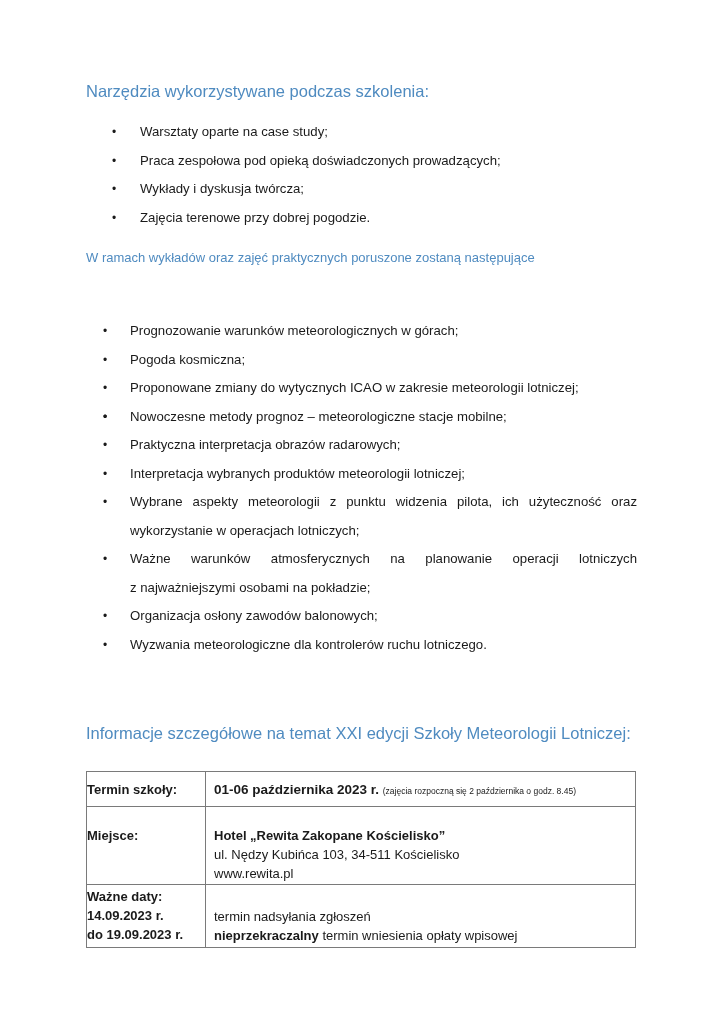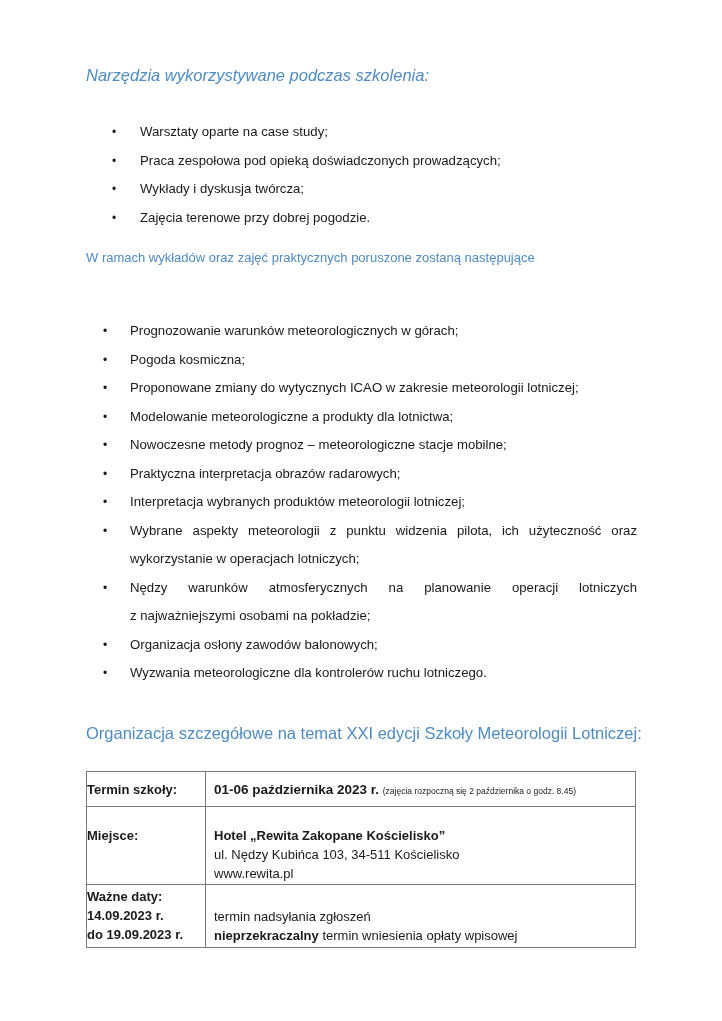--- a/index.html
+++ b/index.html
@@ -4,21 +4,21 @@
   <style>
     html, body { margin: 0; padding: 0; background: #ffffff; }
     body {
       width: 722px; height: 1021px; position: relative; overflow: hidden;
       font-family: "Liberation Sans", sans-serif; color: #1a1a1a;
     }
     .heading {
       position: absolute; left: 86px; color: #4f8bc0;
       font-size: 16.5px; font-weight: normal; margin: 0; line-height: 24px;
     }
-    .h1 { top: 63px; font-style: italic; }
+    .h1 { top: 79px; }
     .h2 { top: 246px; width: 552px; text-align: justify; text-align-last: left; font-size: 13px; }
     .h2 .line2 { display:block; }
     .h3 { top: 721px; }
     ul { list-style: none; margin: 0; padding: 0; position: absolute; }
     ul.list1 { left: 112px; top: 118px; width: 520px; }
     ul.list1 li { height: 28.5px; line-height: 28.5px; font-size: 13.2px; position: relative; padding-left: 28px; }
     ul.list2 { left: 103px; top: 317px; width: 534px; }
     ul.list2 li { line-height: 28.5px; font-size: 13.2px; position: relative; padding-left: 27px; text-align: justify; }
     ul.list2 li.wide { text-align-last: justify; }
     ul.list2 li.wide .cont { display:block; text-align-last: left; }
@@ -48,31 +48,31 @@
   <li><span class="bullet">•</span><span>Praca zespołowa pod opieką doświadczonych prowadzących;</span></li>
   <li><span class="bullet">•</span><span>Wykłady i dyskusja twórcza;</span></li>
   <li><span class="bullet">•</span><span>Zajęcia terenowe przy dobrej pogodzie.</span></li>
 </ul>
 
 <h2 class="heading h2"><span>W ramach wykładów oraz zajęć praktycznych poruszone zostaną następujące</span></h2>
 <ul class="list2">
   <li><span class="bullet">•</span><span>Prognozowanie warunków meteorologicznych w górach;</span></li>
   <li><span class="bullet">•</span><span>Pogoda kosmiczna;</span></li>
   <li><span class="bullet">•</span><span>Proponowane zmiany do wytycznych ICAO w zakresie meteorologii lotniczej;</span></li>
-  <li><span class="bullet">•</span><span>Modelowanie meteorologiczne a produkty dla lotnictwa;</span></li>
+  <li><span class="bullet">•</span></li>
   <li><span class="bullet">•</span><span>Nowoczesne metody prognoz – meteorologiczne stacje mobilne;</span></li>
   <li><span class="bullet">•</span><span>Praktyczna interpretacja obrazów radarowych;</span></li>
   <li><span class="bullet">•</span><span>Interpretacja wybranych produktów meteorologii lotniczej;</span></li>
   <li class="wide"><span class="bullet">•</span><span>Wybrane aspekty meteorologii z punktu widzenia pilota, ich użyteczność oraz</span><span class="cont">wykorzystanie w operacjach lotniczych;</span></li>
-  <li class="wide"><span class="bullet">•</span><span>Nędzy warunków atmosferycznych na planowanie operacji lotniczych</span><span class="cont">z najważniejszymi osobami na pokładzie;</span></li>
+  <li class="wide"><span class="bullet">•</span><span>Ważne warunków atmosferycznych na planowanie operacji lotniczych</span><span class="cont">z najważniejszymi osobami na pokładzie;</span></li>
   <li><span class="bullet">•</span><span>Organizacja osłony zawodów balonowych;</span></li>
   <li><span class="bullet">•</span><span>Wyzwania meteorologiczne dla kontrolerów ruchu lotniczego.</span></li>
 </ul>
 
-<h2 class="heading h3">Organizacja szczegółowe na temat XXI edycji Szkoły Meteorologii Lotniczej:</h2>
+<h2 class="heading h3">Informacje szczegółowe na temat XXI edycji Szkoły Meteorologii Lotniczej:</h2>
 
 <table>
   <tbody>
       <tr class="r1">
     <td class="label">Termin szkoły:</td>
     <td class="val"><span class="big">01-06 października 2023 r.</span> <span class="small">(zajęcia rozpoczną się 2 października o godz. 8.45)</span></td>
   </tr>
   <tr class="r2">
     <td class="label">Miejsce:</td>
     <td class="val">

